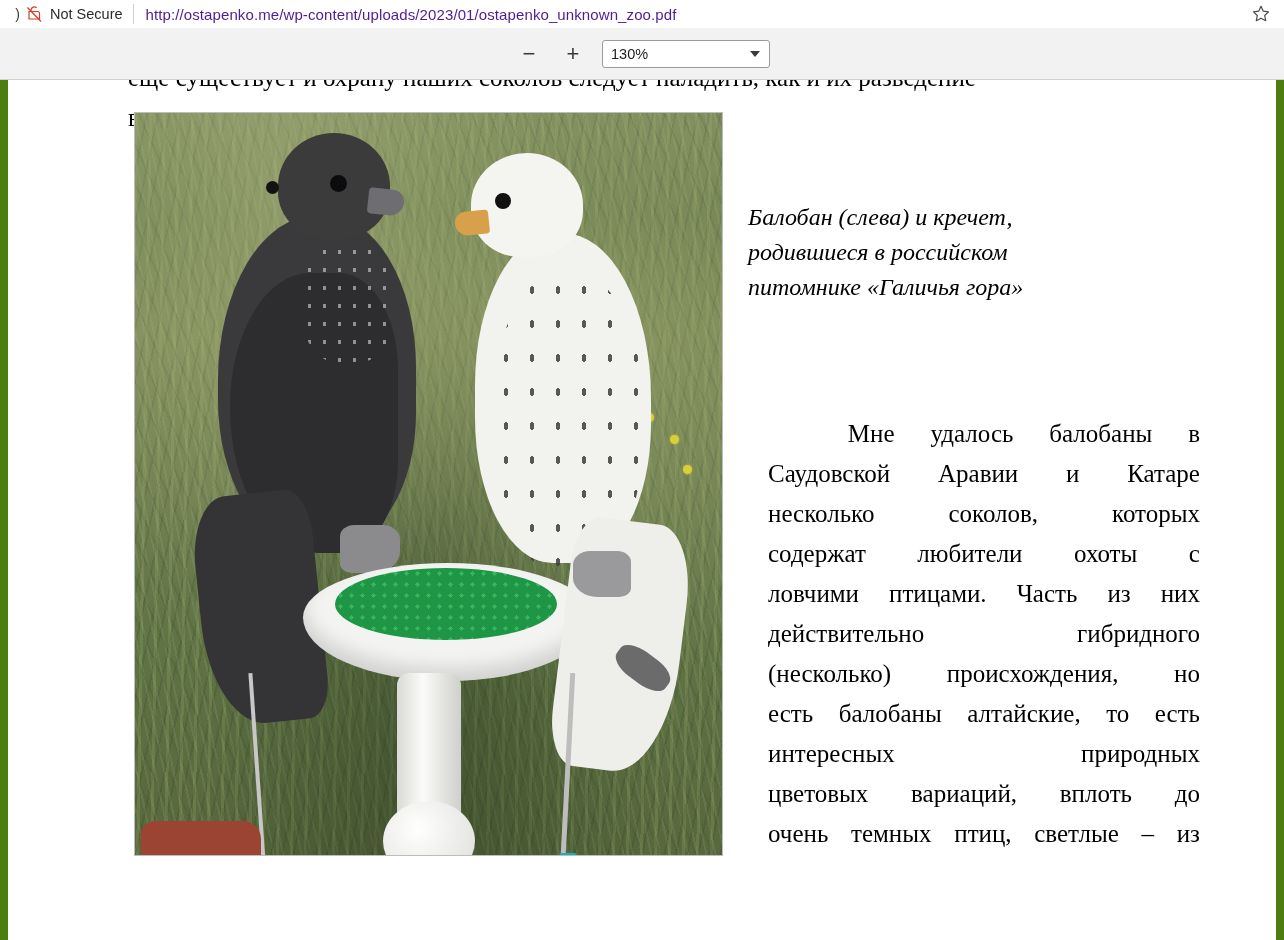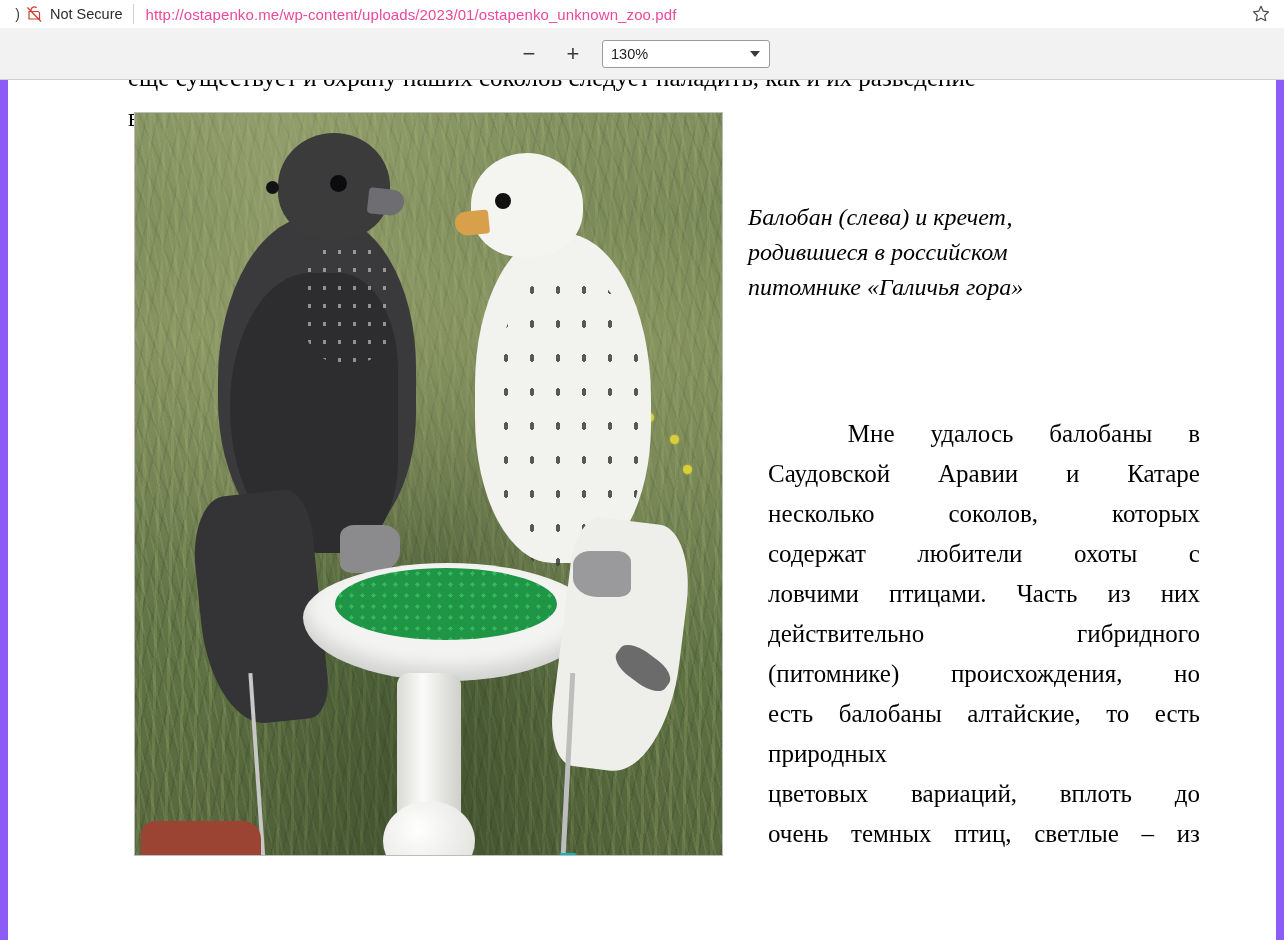--- a/index.html
+++ b/index.html
@@ -56,21 +56,21 @@
   }
   .url-sep {
     width: 1px;
     height: 20px;
     background: #cfcfcf;
     margin: 0 2px 0 0;
   }
   .url-text {
     flex: 1;
     font-size: 15px;
-    color: #ec4899;
+    color: #4c1d95;
     padding-left: 10px;
     white-space: nowrap;
     overflow: hidden;
     text-overflow: ellipsis;
     letter-spacing: 0.1px;
   }
   .star-btn {
     width: 46px;
     height: 28px;
     display: flex;
@@ -127,21 +127,21 @@
     border-right: 5px solid transparent;
     border-top: 6px solid #3a3a3a;
   }
 
   
   .doc-area {
     position: absolute;
     top: 80px; left: 0;
     width: 1284px;
     height: 860px;
-    background: #8b5cf6;
+    background: #4d7c0f;
     overflow: hidden;
   }
   .page {
     position: absolute;
     top: -22px;
     left: 8px;
     width: 1268px;
     height: 900px;
     background: #ffffff;
   }
@@ -531,32 +531,33 @@
         <span>птицами.</span>
         <span>Часть</span>
         <span>из</span>
         <span>них</span>
       </div>
       <div class="line">
         <span>действительно</span>
         <span>гибридного</span>
       </div>
       <div class="line">
-        <span>(питомнике)</span>
+        <span>(несколько)</span>
         <span>происхождения,</span>
         <span>но</span>
       </div>
       <div class="line">
         <span>есть</span>
         <span>балобаны</span>
         <span>алтайские,</span>
         <span>то</span>
         <span>есть</span>
       </div>
       <div class="line">
+        <span>интересных</span>
         <span>природных</span>
       </div>
       <div class="line">
         <span>цветовых</span>
         <span>вариаций,</span>
         <span>вплоть</span>
         <span>до</span>
       </div>
       <div class="line">
         <span>очень</span>

